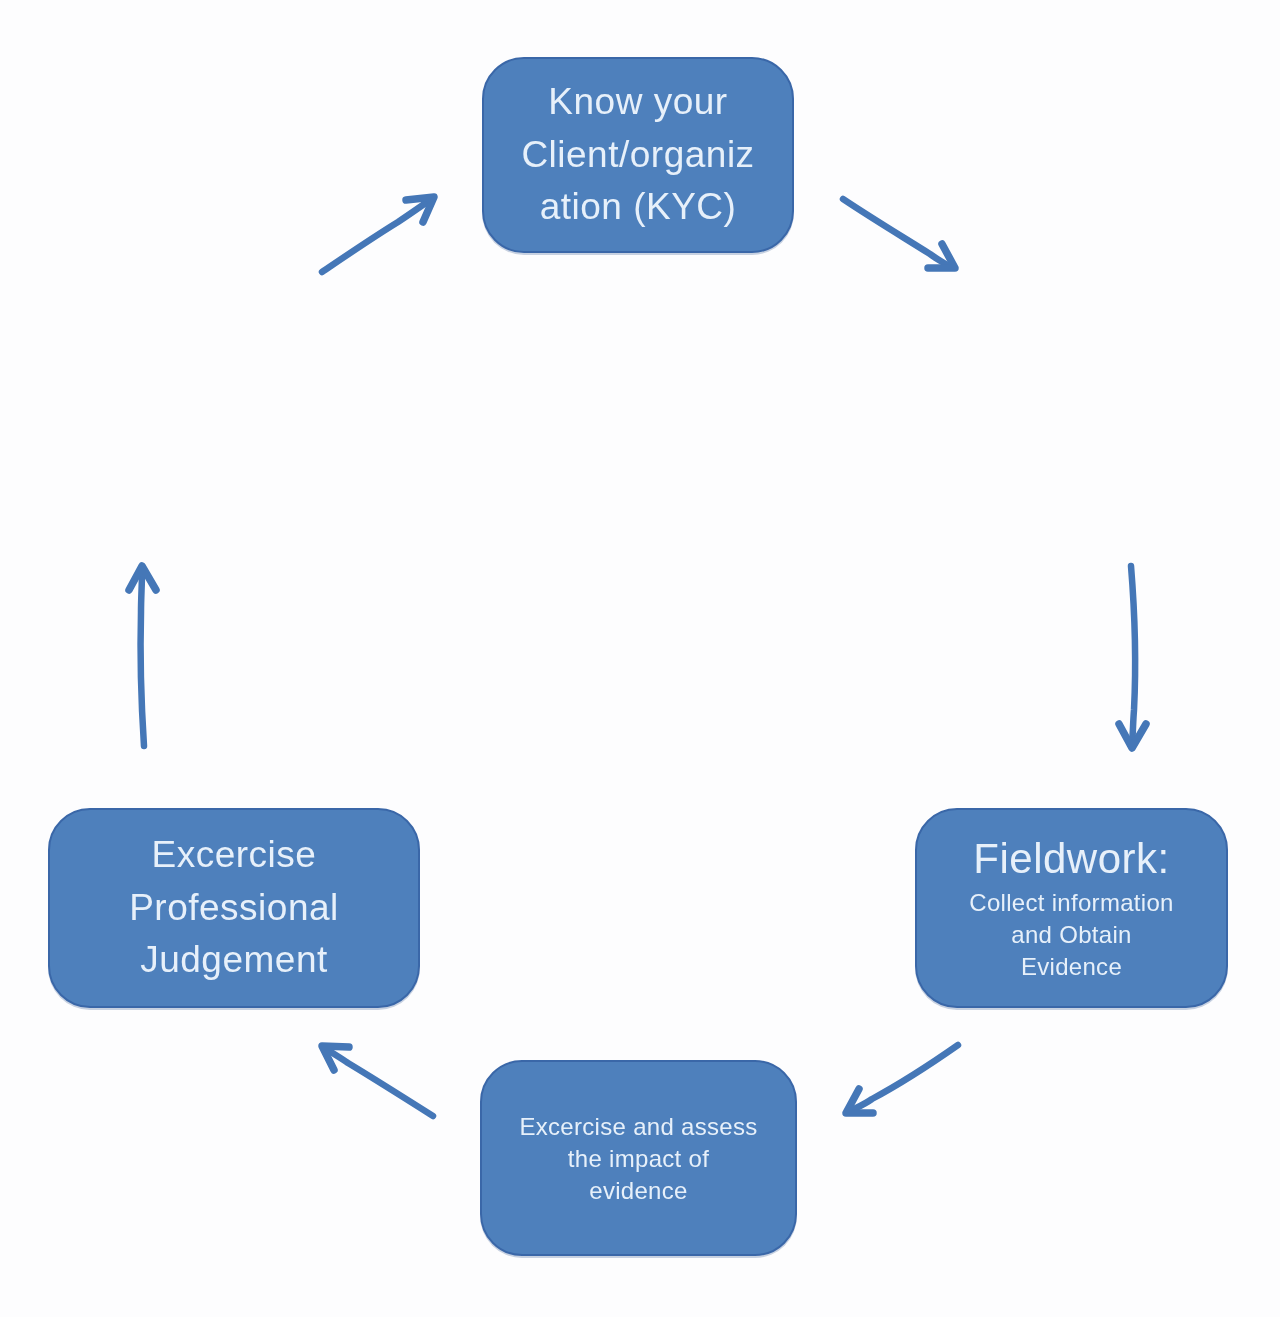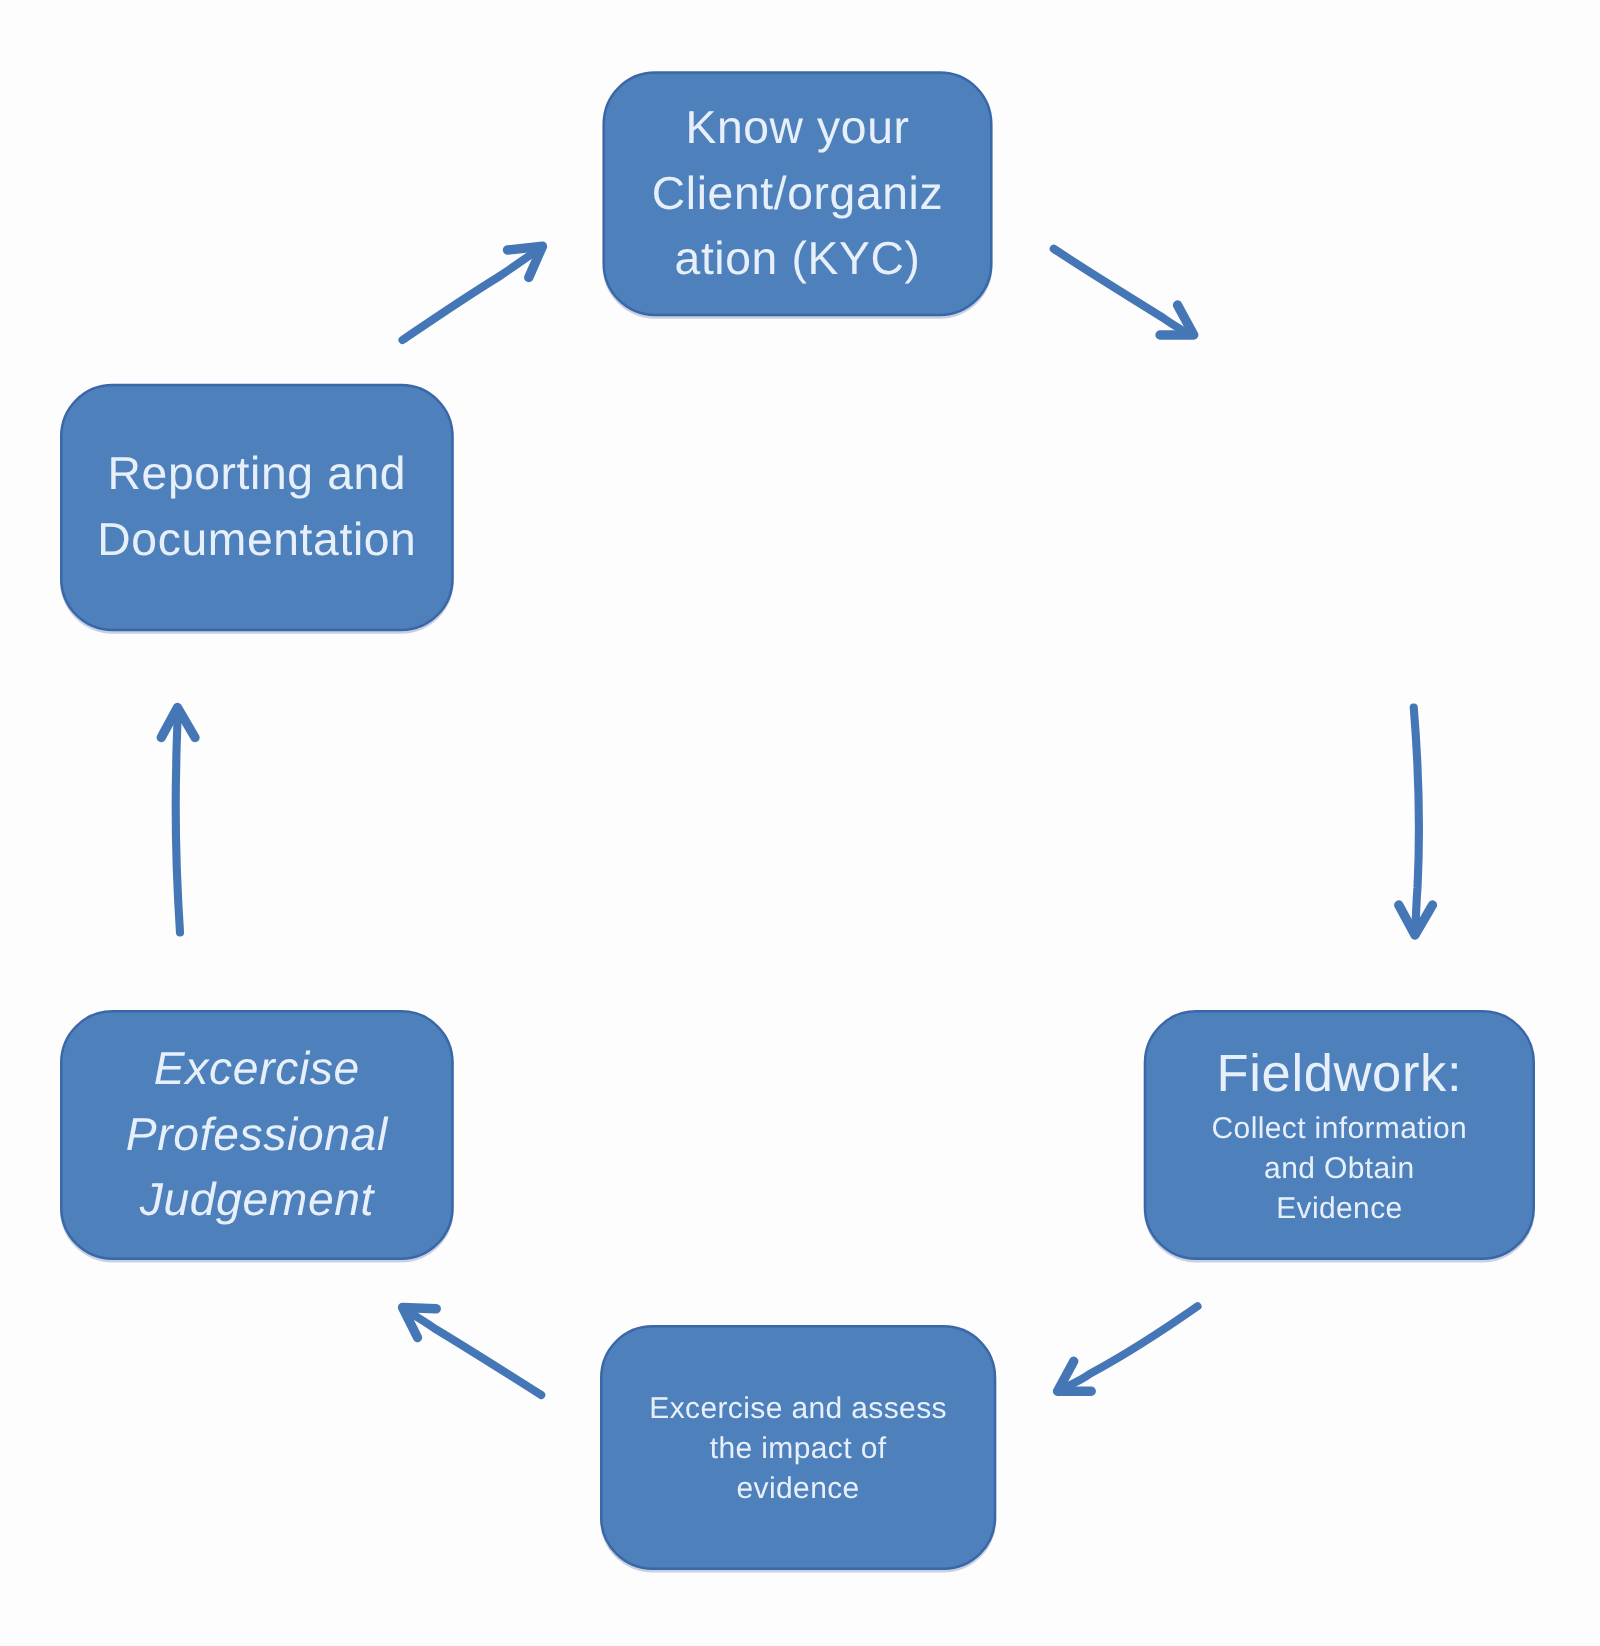--- a/index.html
+++ b/index.html
@@ -52,21 +52,21 @@
     letter-spacing: 0.3px;
     white-space: pre-line;
     margin-top: 2px;
   }
   .node .sub:empty { display: none; }
 
   #n-kyc        { left: 482px; top: 57px;   width: 312px; height: 196px; }
   #n-audit      { left: 917px; top: 307px;  width: 313px; height: 194px; }
   #n-fieldwork  { left: 915px; top: 808px;  width: 313px; height: 200px; }
   #n-analysis   { left: 480px; top: 1060px; width: 317px; height: 196px; }
-  #n-excercise  { left: 48px;  top: 808px;  width: 315px; height: 200px; font-style: italic; }
+  #n-excercise  { left: 48px;  top: 808px;  width: 372px; height: 200px; }
   #n-reporting  { left: 48px;  top: 307px;  width: 315px; height: 198px; }
 
   .flow-arrow {
     fill: none;
     stroke: #4577b7;
     stroke-linecap: round;
     stroke-linejoin: round;
   }
   .flow-arrow .shaft { stroke-width: 6.5px; }
   .flow-arrow .head  { stroke-width: 7.5px; }
@@ -128,18 +128,14 @@
 the impact of
 evidence</div>
   </div>
 
   <div class="node" id="n-excercise">
     <div class="title">Excercise
 Professional
 Judgement</div>
   </div>
 
-  <div class="node" id="n-reporting">
-    <div class="title">Reporting and
-Documentation</div>
-  </div>
 
 </div>
 
 </body></html>

